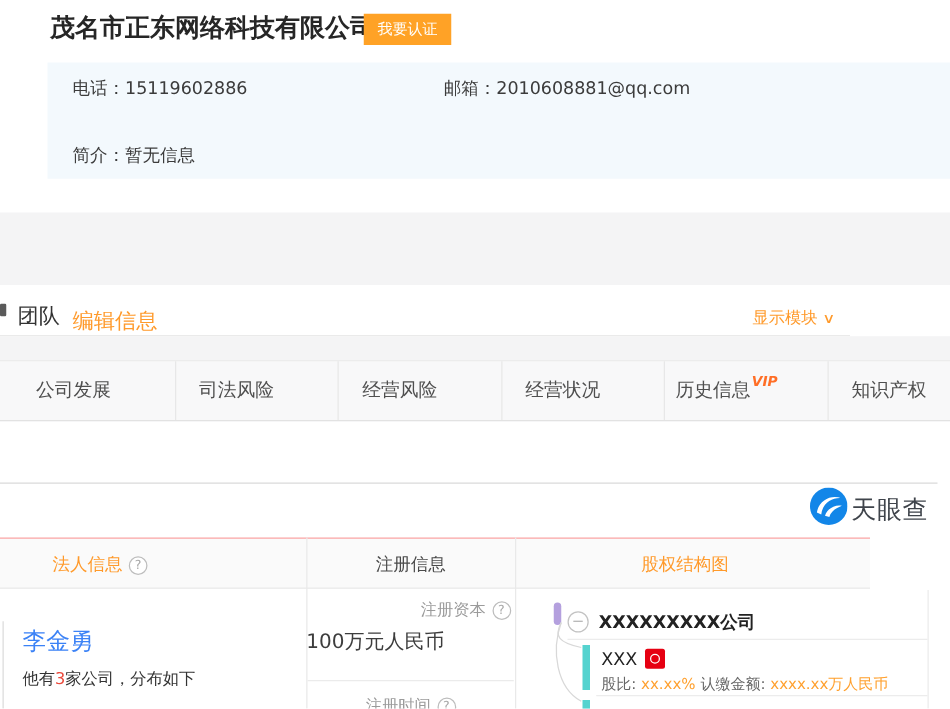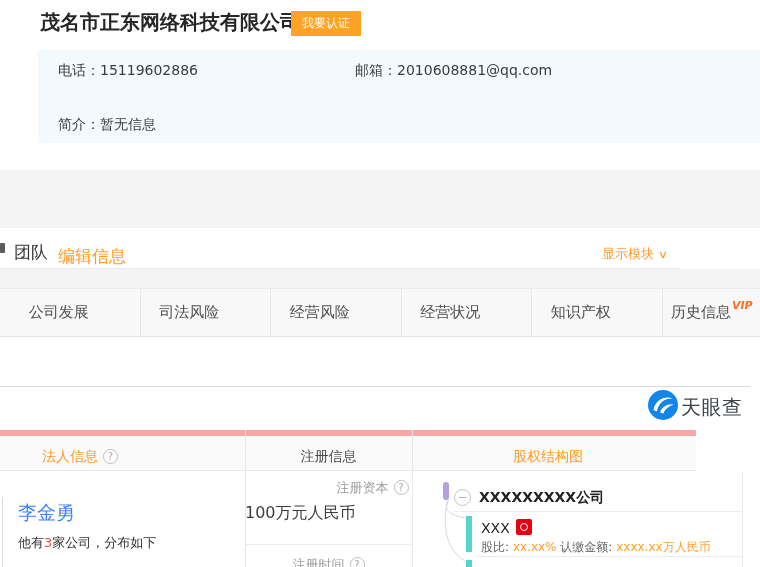--- a/index.html
+++ b/index.html
@@ -39,21 +39,21 @@
          position:relative; top:-7px; left:1px; }
 
   .hline-full { left:0; top:386px; width:750px; height:1px; background:#dadada; }
 
   
   .logo { left:648px; top:390px; display:flex; align-items:center; }
   .logo-text { font-size:20px; font-weight:normal; color:#3f444b; letter-spacing:0.5px; margin-left:3px; }
 
   
   .panel-head { left:0; top:430px; width:696px; height:41px; background:#fafafa;
-                border-top:6px solid #fca5a5; border-bottom:1px solid #e9e9e9; box-sizing:border-box; }
+                border-top:1px solid #fca5a5; border-bottom:1px solid #e9e9e9; box-sizing:border-box; }
   .col-div { width:1px; background:#e9e9e9; }
   .ph-text { position:absolute; top:12px; font-size:14px; }
   .help { display:inline-block; width:13px; height:13px; border:1px solid #bdbdbd; border-radius:50%;
           color:#a8a8a8; font-size:10px; line-height:13px; text-align:center; margin-left:5px;
           vertical-align:1px; cursor:pointer; background:#fff; }
 
   
   .person-name { left:18px; top:500px; font-size:19px; color:#3b82f6; text-decoration:none; cursor:pointer; }
   .person-desc { left:18px; top:534px; font-size:13px; color:#333; }
   .count-red { color:#eb4b3d; }
@@ -119,25 +119,25 @@
     <div class="tab">
         <span>司法风险</span>
       </div>
     <div class="tab">
         <span>经营风险</span>
       </div>
     <div class="tab">
         <span>经营状况</span>
       </div>
     <div class="tab">
-        <span>知识产权</span>
+        <span>历史信息</span>
+        <span class="vip">VIP</span>
       </div>
     <div class="tab">
-        <span>历史信息</span>
-        <span class="vip">VIP</span>
+        <span>知识产权</span>
       </div>
   </div>
 
   <div class="abs hline-full"></div>
 
   <div class="abs logo">
     <span><svg width="30" height="30" viewBox="0 0 30 30">
       <circle cx="15" cy="15" r="15" fill="#1286e8"></circle>
       <path d="M5.5,20 C7,10 17,5.5 25,8.5 C17.5,8 10,12.5 9,21.5 Z" fill="#fff"></path>
       <path d="M12,22.5 C14,16.5 20,13.5 25.5,14.5 C20.5,16.5 16.5,19.5 15.5,23.5 Z" fill="#fff"></path>

